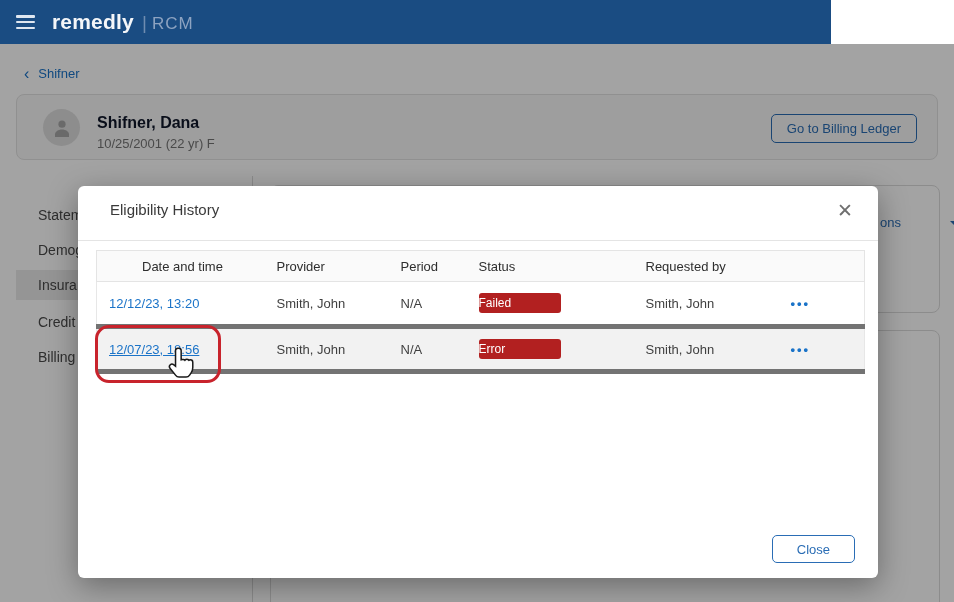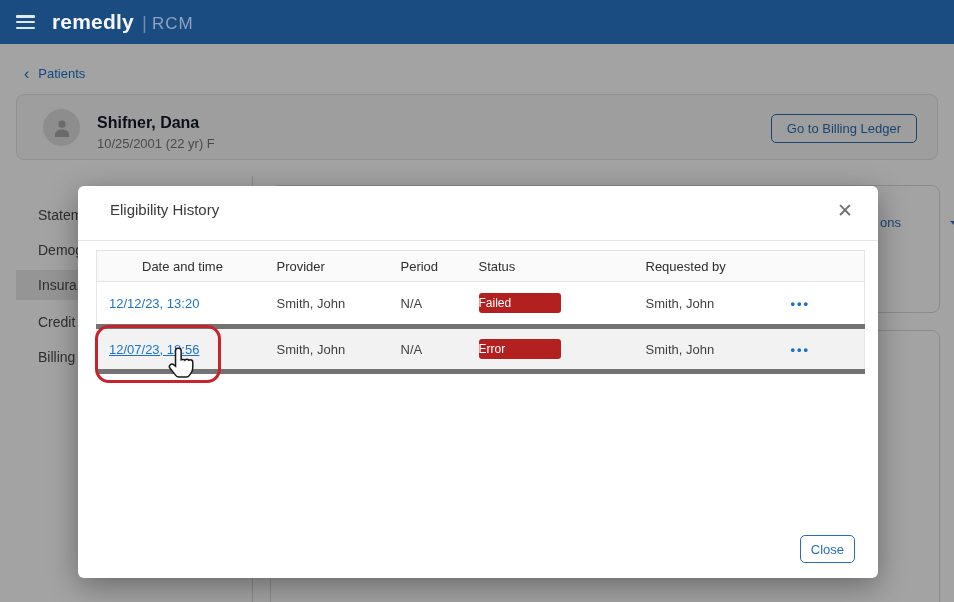--- a/index.html
+++ b/index.html
@@ -1,20 +1,20 @@
 <!DOCTYPE html>
 <html><head>
 <meta charset="utf-8">
 <style>
   * { margin:0; padding:0; box-sizing:border-box; }
   body { font-family:"Liberation Sans", sans-serif; }
   .screen { position:relative; width:954px; height:602px; background:#ffffff; overflow:hidden; }
 
   
-  .appbar { position:absolute; top:0; left:0; width:954px; height:44px; background:#1a4c82; display:flex; align-items:center; padding:0 16px; z-index:1; }
+  .appbar { position:absolute; top:0; left:0; width:831px; height:44px; background:#1a4c82; display:flex; align-items:center; padding:0 16px; z-index:1; }
   .hamburger { width:19px; height:14px; display:flex; flex-direction:column; justify-content:space-between; cursor:pointer; }
   .hamburger span { display:block; height:2.5px; background:#dfe7f1; border-radius:1px; }
   .brand { margin-left:17px; display:flex; align-items:baseline; }
   .brand-name { color:#f4f6f9; font-size:21px; font-weight:bold; letter-spacing:0.2px; }
   .brand-sep { color:#6f8cb0; font-size:19px; font-weight:300; margin:0 5px 0 8px; }
   .brand-product { color:#8da3c1; font-size:17px; letter-spacing:1px; }
 
   
   .breadcrumb { position:absolute; top:66px; left:24px; color:#1a73c8; font-size:13px; display:flex; align-items:center; cursor:pointer; }
   .breadcrumb .chev { font-size:16px; margin-right:9px; line-height:13px; }
@@ -51,21 +51,21 @@
   .elig-table tbody td { height:45px; color:#3f3f3f; border-bottom:5px solid #737373; }
   .elig-table tbody tr td:first-child { border-left:1px solid #e7e7e7; }
   .elig-table tbody tr td:last-child { border-right:1px solid #e7e7e7; }
   .elig-table tbody tr.hl td { background:#f2f2f2; }
   .date-link { color:#1a73c8; cursor:pointer; text-decoration:none; }
   .date-link.hovered { text-decoration:underline; }
   .period-na { color:#c9c9c9; }
   .badge { display:inline-block; min-width:82px; height:20px; line-height:20px; background:#b22020; color:#ffffff; font-size:12px; border-radius:3px; }
   .kebab { color:#1a73c8; font-size:13px; letter-spacing:2px; font-weight:bold; cursor:pointer; }
 
-  .close-btn { position:absolute; right:23px; bottom:15px; height:28px; padding:0 10px; background:#ffffff; border:1px solid #2a6db5; border-radius:5px; color:#2a6db5; font-size:13px; font-family:inherit; cursor:pointer; }
+  .close-btn { position:absolute; right:23px; bottom:15px; height:28px; padding:0 24px; background:#ffffff; border:1px solid #2a6db5; border-radius:5px; color:#2a6db5; font-size:13px; font-family:inherit; cursor:pointer; }
 
   
   .annotation { position:absolute; left:95px; top:325px; width:126px; height:58px; border:3px solid #c8232c; border-radius:14px; z-index:30; pointer-events:none; }
   .cursor-hand { position:absolute; left:167px; top:345px; width:30px; height:34px; z-index:31; pointer-events:none; }
 </style>
 </head>
 <body>
 
 <div class="screen">
 
@@ -77,21 +77,21 @@
       </div>
     <div class="brand">
       <span class="brand-name">remedly</span>
       <span class="brand-sep">|</span>
       <span class="brand-product">RCM</span>
     </div>
   </div>
 
   <div class="breadcrumb">
     <span class="chev">‹</span>
-    <span>Patients</span>
+    <span>Shifner</span>
   </div>
 
   <div class="patient-card">
     <div class="avatar">
       <svg width="24" height="24" viewBox="0 0 24 24" fill="#a6a6a6">
           <circle cx="12" cy="8.2" r="3.6"></circle>
           <path d="M12 13.4c-4 0-7 2.2-7 5v2.6h14v-2.6c0-2.8-3-5-7-5z"></path>
         </svg>
     </div>
     <div class="patient-name">Shifner, Dana</div>

